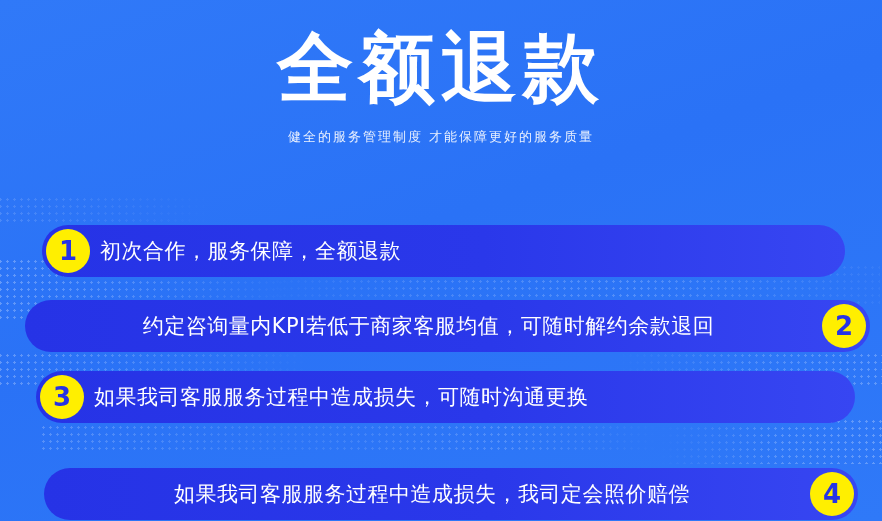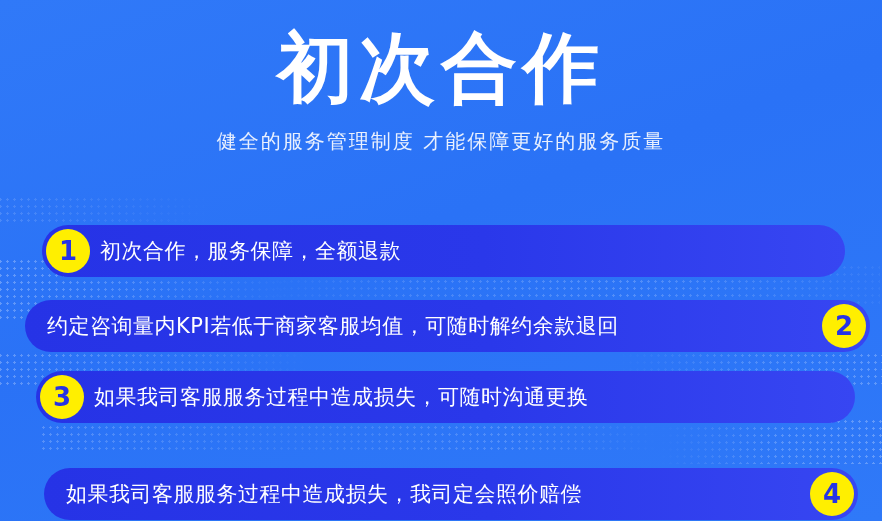--- a/index.html
+++ b/index.html
@@ -88,38 +88,38 @@
     font-size: 76px;
     line-height: 1.0;
     font-weight: bold;
     letter-spacing: 6px;
     font-family: "DejaVu Sans", "Liberation Sans", sans-serif;
   }
   .subtitle {
     margin: 0;
     padding-top: 22px;
     color: #e9f0fe;
-    font-size: 20px;
+    font-size: 13px;
     letter-spacing: 2px;
     font-weight: normal;
     font-family: "DejaVu Sans", "Liberation Sans", sans-serif;
   }
 
   
   .bar {
     position: absolute;
     height: 52px;
     border-radius: 26px;
     background: linear-gradient(90deg, #2633e6 0%, #2a38ea 55%, #3746f2 100%);
     display: flex;
     align-items: center;
     box-sizing: border-box;
   }
   .bar.left-num  { justify-content: flex-start; padding-left: 58px;  padding-right: 22px; }
-  .bar.right-num { justify-content: flex-start;   padding-right: 60px; padding-left: 22px; }
+  .bar.right-num { justify-content: center;   padding-right: 60px; padding-left: 22px; }
 
   .bar-text {
     color: #ffffff;
     font-size: 21px;
     letter-spacing: 0.5px;
     white-space: nowrap;
     font-family: "DejaVu Sans", "Liberation Sans", sans-serif;
   }
 
   .num-badge {
@@ -154,21 +154,21 @@
   <div class="dots dots-h"></div>
   <div class="dots dots-a"></div>
   <div class="dots dots-b"></div>
   <div class="dots dots-c"></div>
   <div class="dots dots-d"></div>
   <div class="dots dots-e"></div>
   <div class="dots dots-f"></div>
   <div class="dots dots-g"></div>
 
   <div class="header">
-    <h1 class="title">初次合作</h1>
+    <h1 class="title">全额退款</h1>
     <p class="subtitle">健全的服务管理制度 才能保障更好的服务质量</p>
   </div>
 
   <div class="bar left-num" id="bar-1">
     <div class="num-badge pos-left">1</div>
     <span class="bar-text">初次合作，服务保障，全额退款</span>
   </div>
 
   <div class="bar right-num" id="bar-2">
     <span class="bar-text">约定咨询量内KPI若低于商家客服均值，可随时解约余款退回</span>

